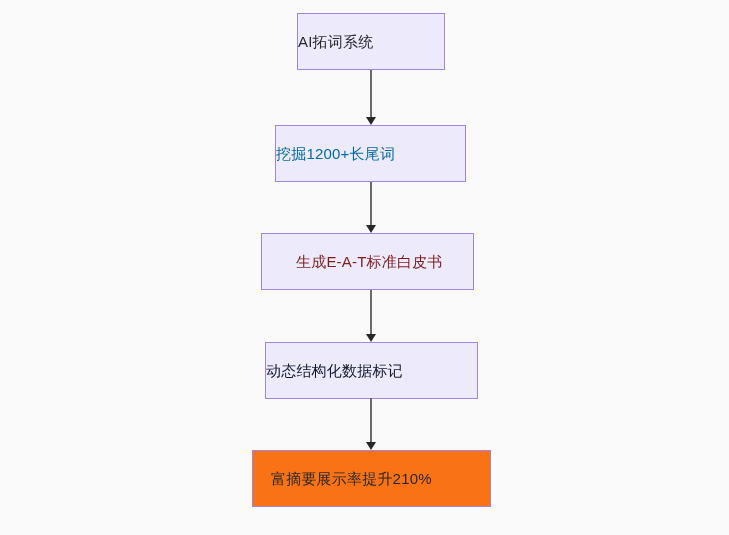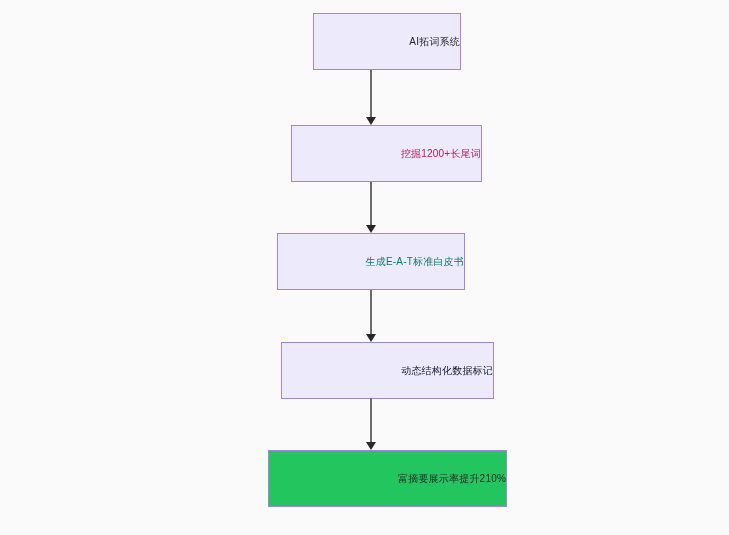--- a/index.html
+++ b/index.html
@@ -18,27 +18,26 @@
     width: 729px;
     height: 535px;
   }
   .node {
     position: absolute;
     box-sizing: border-box;
     background: #ECEAFB;
     border: 1.6px solid #A385DF;
     display: flex;
     align-items: center;
-    justify-content: flex-end;
+    justify-content: flex-start;
     color: #28282b;
-    font-size: 10px;
+    font-size: 15px;
     line-height: 1.2;
     letter-spacing: 0.2px;
     white-space: nowrap;
-    margin-left: 16px;
   }
   .connector {
     position: absolute;
     width: 0;
     height: 0;
   }
   .connector .stem {
     position: absolute;
     left: -1.1px;
     top: 0;
@@ -62,44 +61,44 @@
 
   <div class="node" style="left: 297px; top: 13px; width: 148px; height: 57px; background: rgb(236, 234, 251); border-color: rgb(163, 133, 223); color: rgb(40, 40, 43);">
     <span>AI拓词系统</span>
   </div>
 
   <div class="connector" style="left: 371px; top: 70px;">
     <div class="stem" style="height: 49px; background: rgb(107, 107, 107);"></div>
     <div class="head" style="top: 47px; border-top-color: rgb(40, 40, 40);"></div>
   </div>
 
-  <div class="node" style="left: 275px; top: 125px; width: 191px; height: 57px; background: rgb(236, 234, 251); border-color: rgb(163, 133, 223); color: #be185d;">
+  <div class="node" style="left: 275px; top: 125px; width: 191px; height: 57px; background: rgb(236, 234, 251); border-color: rgb(163, 133, 223); color: #0369a1;">
     <span>挖掘1200+长尾词</span>
   </div>
 
   <div class="connector" style="left: 371px; top: 182px;">
     <div class="stem" style="height: 45px; background: rgb(107, 107, 107);"></div>
     <div class="head" style="top: 43px; border-top-color: rgb(40, 40, 40);"></div>
   </div>
 
-  <div class="node" style="left: 261px; top: 233px; width: 188px; height: 57px; background: rgb(236, 234, 251); border-color: rgb(163, 133, 223); color: #0f766e;">
+  <div class="node" style="left: 261px; top: 233px; width: 213px; height: 57px; background: rgb(236, 234, 251); border-color: rgb(163, 133, 223); color: #7f1d1d; padding-left: 34px;">
     <span>生成E-A-T标准白皮书</span>
   </div>
 
   <div class="connector" style="left: 371px; top: 290px;">
     <div class="stem" style="height: 46px; background: rgb(107, 107, 107);"></div>
     <div class="head" style="top: 44px; border-top-color: rgb(40, 40, 40);"></div>
   </div>
 
   <div class="node" style="left: 265px; top: 342px; width: 213px; height: 57px; background: rgb(236, 234, 251); border-color: rgb(163, 133, 223); color: #0f172a;">
     <span>动态结构化数据标记</span>
   </div>
 
   <div class="connector" style="left: 371px; top: 398px;">
     <div class="stem" style="height: 46px; background: rgb(107, 107, 107);"></div>
     <div class="head" style="top: 44px; border-top-color: rgb(40, 40, 40);"></div>
   </div>
 
-  <div class="node" style="left: 252px; top: 450px; width: 239px; height: 57px; background: #22c55e; border-color: rgb(163, 133, 223); color: rgb(40, 40, 43);">
+  <div class="node" style="left: 252px; top: 450px; width: 239px; height: 57px; background: #f97316; border-color: rgb(163, 133, 223); color: rgb(40, 40, 43); padding-left: 18px;">
     <span>富摘要展示率提升210%</span>
   </div>
 
 </div>
 
 </body></html>

